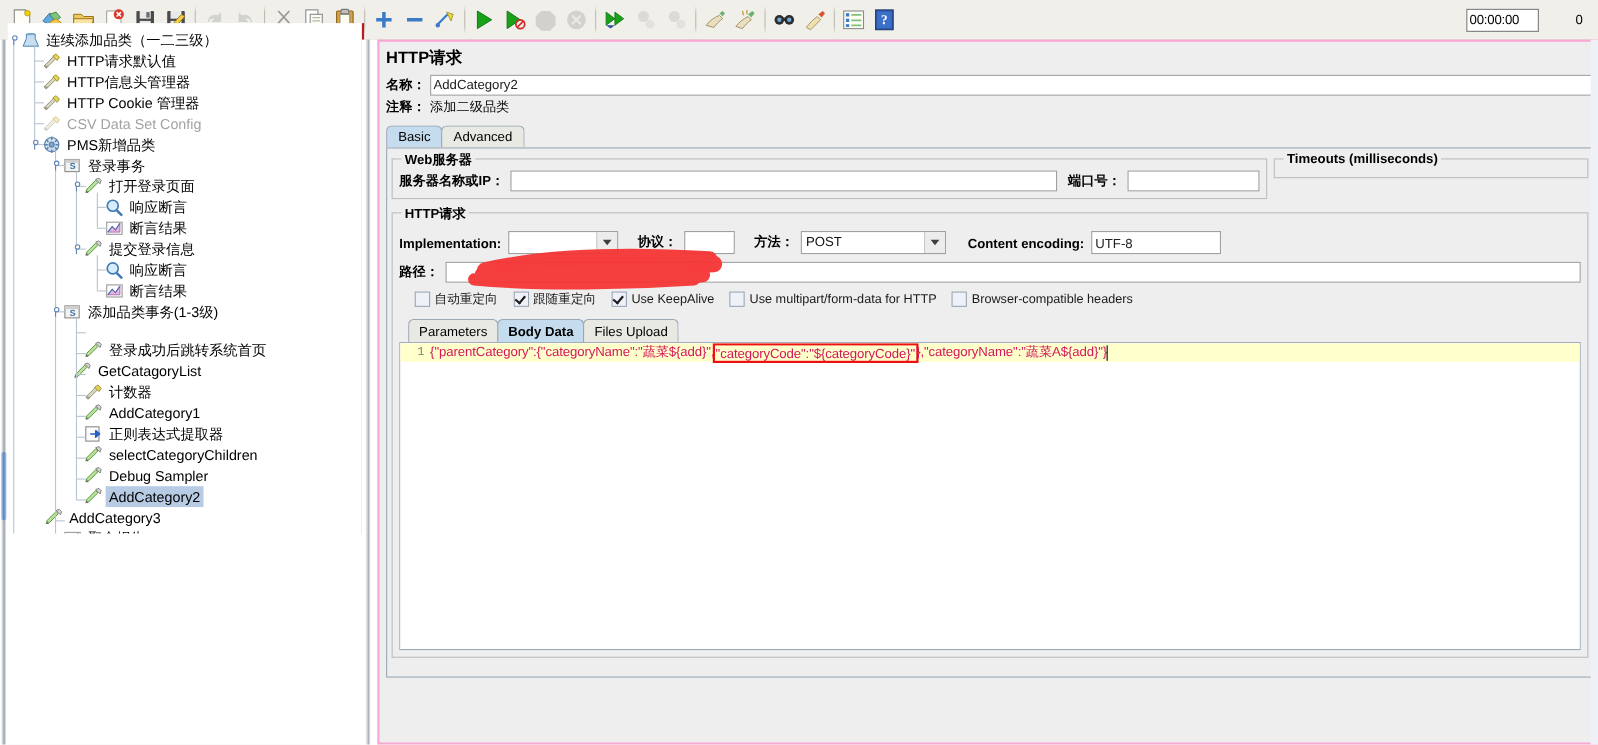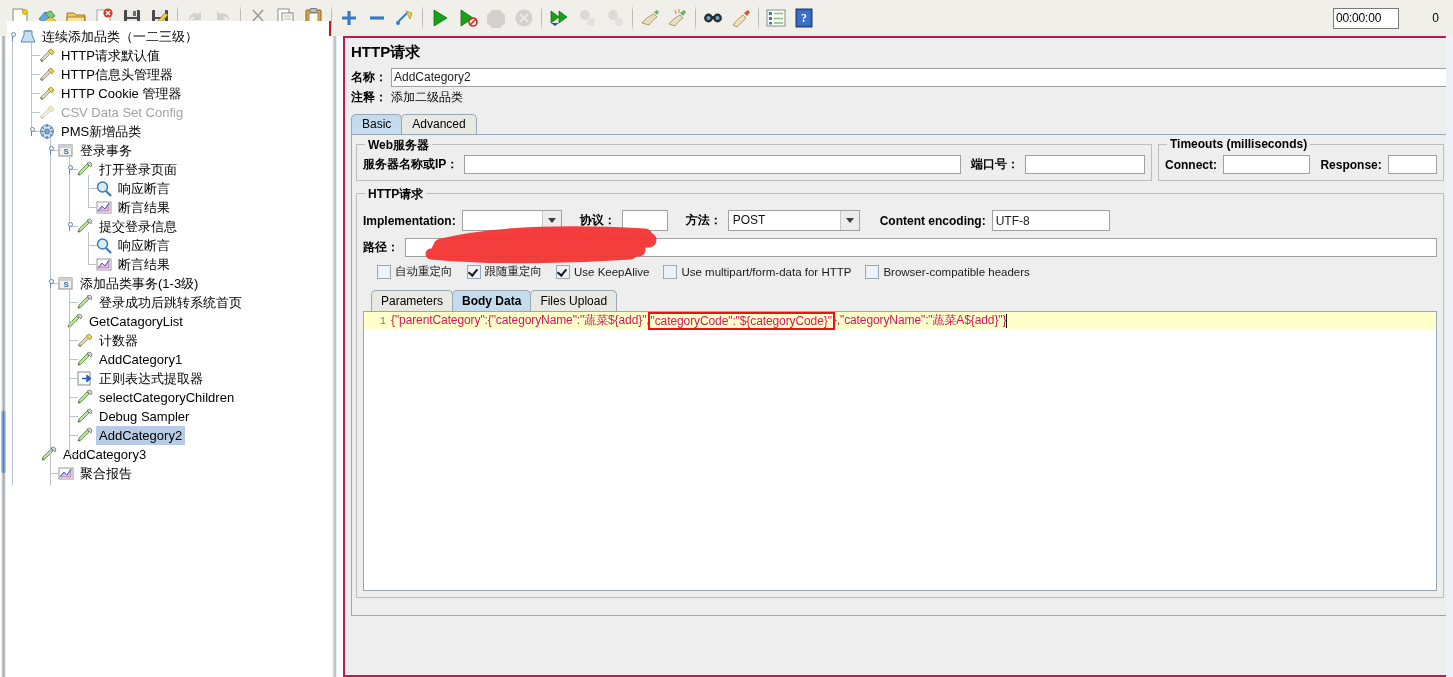--- a/index.html
+++ b/index.html
@@ -67,21 +67,21 @@
   .handle:after{content:"";position:absolute;left:4px;top:4px;width:1px;height:5px;background:#5f86b5;}
 
   
   .mid-split{position:absolute;left:329px;top:36px;width:14px;height:641px;background:#fff;}
   .mid-split .bar{position:absolute;left:3px;top:0;width:5px;height:641px;
     background:linear-gradient(to right,#ffffff,#b9bdc4 45%,#9aa0a8 60%,#ffffff);opacity:.8;}
 
   
   .right-panel{
     position:absolute;left:343px;top:36px;width:1110px;height:641px;
-    background:#be185d;overflow:hidden;
+    background:#f9a8d4;overflow:hidden;
   }
   .rp-inner{position:absolute;left:2px;top:2px;width:1106px;height:637px;background:#eeeeee;}
   .panel-title{
     font-size:15px;font-weight:bold;color:#000;padding:5px 0 6px 6px;
   }
   .field-row{display:flex;align-items:center;margin:0 2px 2px 6px;}
   .field-row .flbl{font-size:12px;font-weight:bold;white-space:nowrap;padding-right:4px;}
   .txtin{
     flex:1;height:17px;background:#fff;border:1px solid #a0a0a0;
     font-size:12px;line-height:17px;padding:0 2px;color:#222;
@@ -514,21 +514,21 @@
         <div class="tnode" style="padding-left: 50px;">
           <span class="ico">
             <svg width="18" height="17" viewBox="0 0 18 17">
               <rect x="2" y="3" width="13" height="11" fill="#f2f2ee" stroke="#8a8a8a"></rect>
               <rect x="2" y="3" width="13" height="3" fill="#cfcfcf"></rect>
               <text x="6.5" y="12" font-size="8" fill="#3a6fae" font-family="Liberation Sans, sans-serif" font-weight="bold">S</text>
             </svg>
           </span>
           <span class="lbl">添加品类事务(1-3级)</span>
         </div>
-        <div class="tnode" style="padding-left: 69px;">
+        <div class="tnode" style="padding-left: 69px; margin-top: 16px;">
           <span class="ico">
             <svg width="18" height="17" viewBox="0 0 18 17">
               <path d="M2 14l1-3 8-8 2 2-8 8z" fill="#b9e39a" stroke="#4f8a36" stroke-width=".8"></path>
               <path d="M11 2l3-1 2 2-1 3-2-2z" fill="#d6d6d6" stroke="#777" stroke-width=".8"></path>
               <path d="M2 14l2.5.6L3 12z" fill="#6a6a6a"></path>
             </svg>
           </span>
           <span class="lbl">登录成功后跳转系统首页</span>
         </div>
         <div class="tnode" style="padding-left: 59px;">
@@ -711,26 +711,20 @@
             <div class="gtitle">Web服务器</div>
             <div class="inline">
               <div class="lb" style="padding-right:6px;">服务器名称或IP：</div>
               <div class="inbox" style="flex:1;"></div>
               <div class="lb" style="padding:0 6px 0 10px;">端口号：</div>
               <div class="inbox" style="width:120px;"></div>
             </div>
           </div>
           <div class="gbox" style="width:272px;">
             <div class="gtitle">Timeouts (milliseconds)</div>
-            <div class="inline">
-              <div class="lb" style="padding-right:6px;">Connect:</div>
-              <div class="inbox" style="width:108px;"></div>
-              <div class="lb" style="padding:0 6px 0 10px;">Response:</div>
-              <div class="inbox" style="width:60px;"></div>
-            </div>
           </div>
         </div>
 
         <div class="gbox" style="margin-top:12px;">
           <div class="gtitle">HTTP请求</div>
 
           <div class="inline" style="margin-top:6px;">
             <div class="lb" style="padding-right:6px;">Implementation:</div>
             <div class="combo" style="width:100px;">
               <span class="cval"></span>

